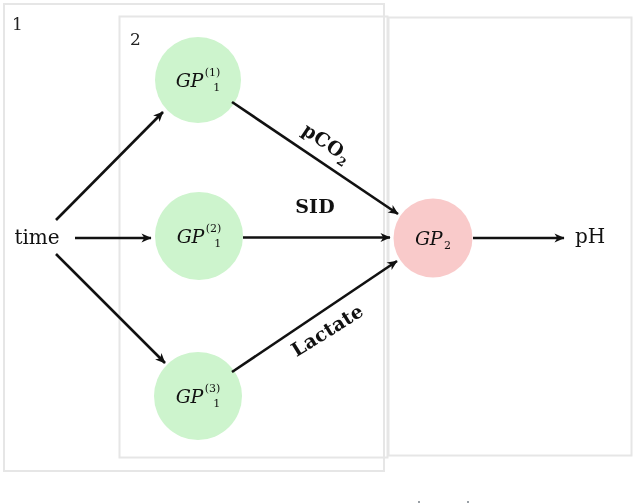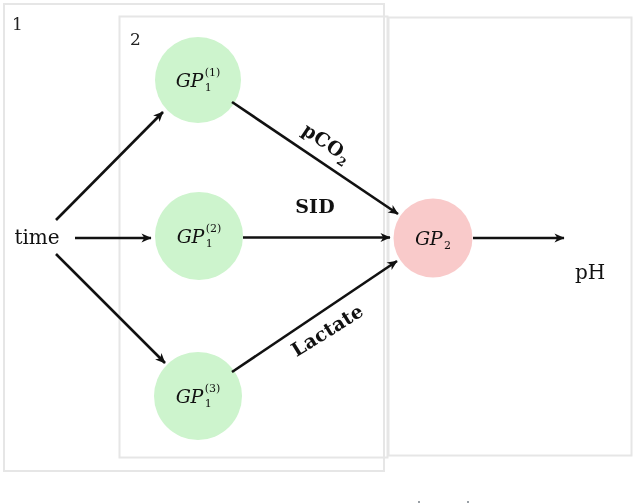--- a/index.html
+++ b/index.html
@@ -8,21 +8,21 @@
     font-family:"DejaVu Serif","Liberation Serif",serif;color:#111;
   }
   .stage svg{position:absolute;left:0;top:0;}
   .lbl{position:absolute;transform:translate(-50%,-50%);white-space:nowrap;}
   .bold-lbl{font-weight:bold;font-size:19px;letter-spacing:.2px;}
   .io-lbl{font-weight:normal;font-size:20px;}
   .rot-pco2{transform:translate(-50%,-50%) rotate(34deg);}
   .rot-lactate{transform:translate(-50%,-50%) rotate(-32deg);}
   .sub-small{font-weight:bold;font-size:12px;vertical-align:-5px;}
   .plate-num{position:absolute;font-size:17px;color:#222;line-height:1;}
-  .node-lbl{position:absolute;transform:translate(-50%,-50%);white-space:nowrap;display:flex;align-items:center;}
+  .node-lbl{position:absolute;transform:translate(-50%,-50%);white-space:nowrap;display:flex;align-items:center;text-align:right;}
   .gp-base{font-style:italic;font-size:19px;letter-spacing:-.5px;}
   .scripts{display:inline-flex;flex-direction:column;justify-content:space-between;height:26px;font-size:11px;line-height:1;margin-left:2px;}
   .scripts .sup{min-height:11px;}
   .scripts .sub{min-height:11px;}
   .speck{position:absolute;width:2px;height:2px;background:#9aa0a6;}
 </style>
 </head>
 <body>
 
 <div class="stage">
@@ -78,21 +78,21 @@
   </div>
   <div class="node-lbl" style="left:433px;top:238px;">
     <span class="gp-base">GP</span>
       <span class="scripts">
         <span class="sup"></span>
         <span class="sub">2</span>
       </span>
   </div>
 
   <div class="lbl io-lbl" style="left:37px;top:237px;">time</div>
-  <div class="lbl io-lbl" style="left:590px;top:236px;margin-top:36px;">pH</div>
+  <div class="lbl io-lbl" style="left:590px;top:236px;">pH</div>
 
   <div class="lbl rot-pco2" style="left:326px;top:144px;">
     <span class="bold-lbl">pCO</span><span class="sub-small">2</span>
   </div>
   <div class="lbl bold-lbl" style="left:315px;top:206px;">SID</div>
   <div class="lbl rot-lactate bold-lbl" style="left:327px;top:330px;">Lactate</div>
 
   <div class="speck" style="left:418px;top:501px;"></div>
   <div class="speck" style="left:467px;top:501px;"></div>
 </div>

